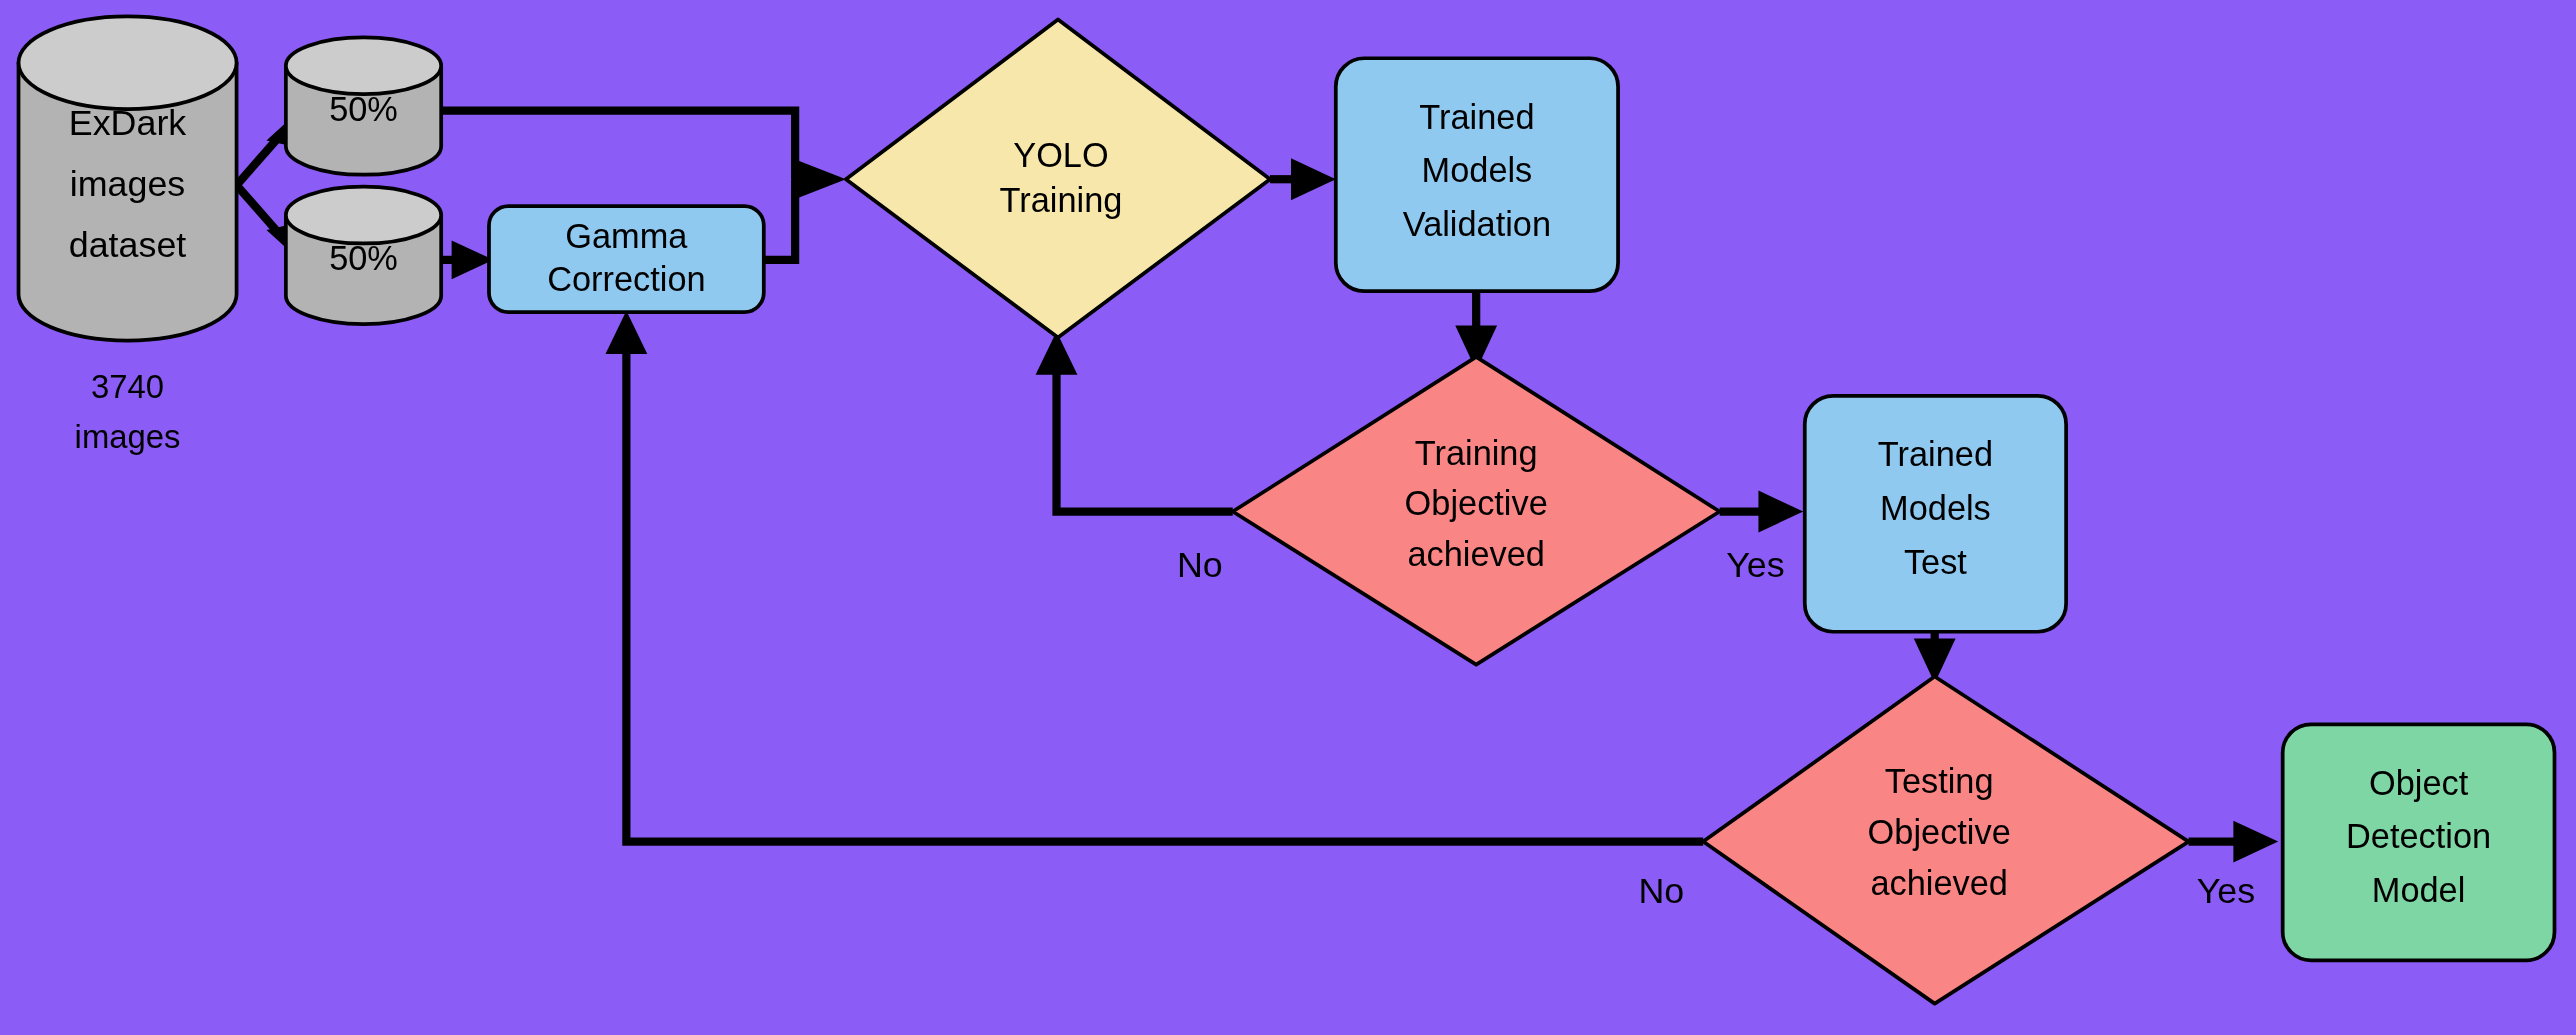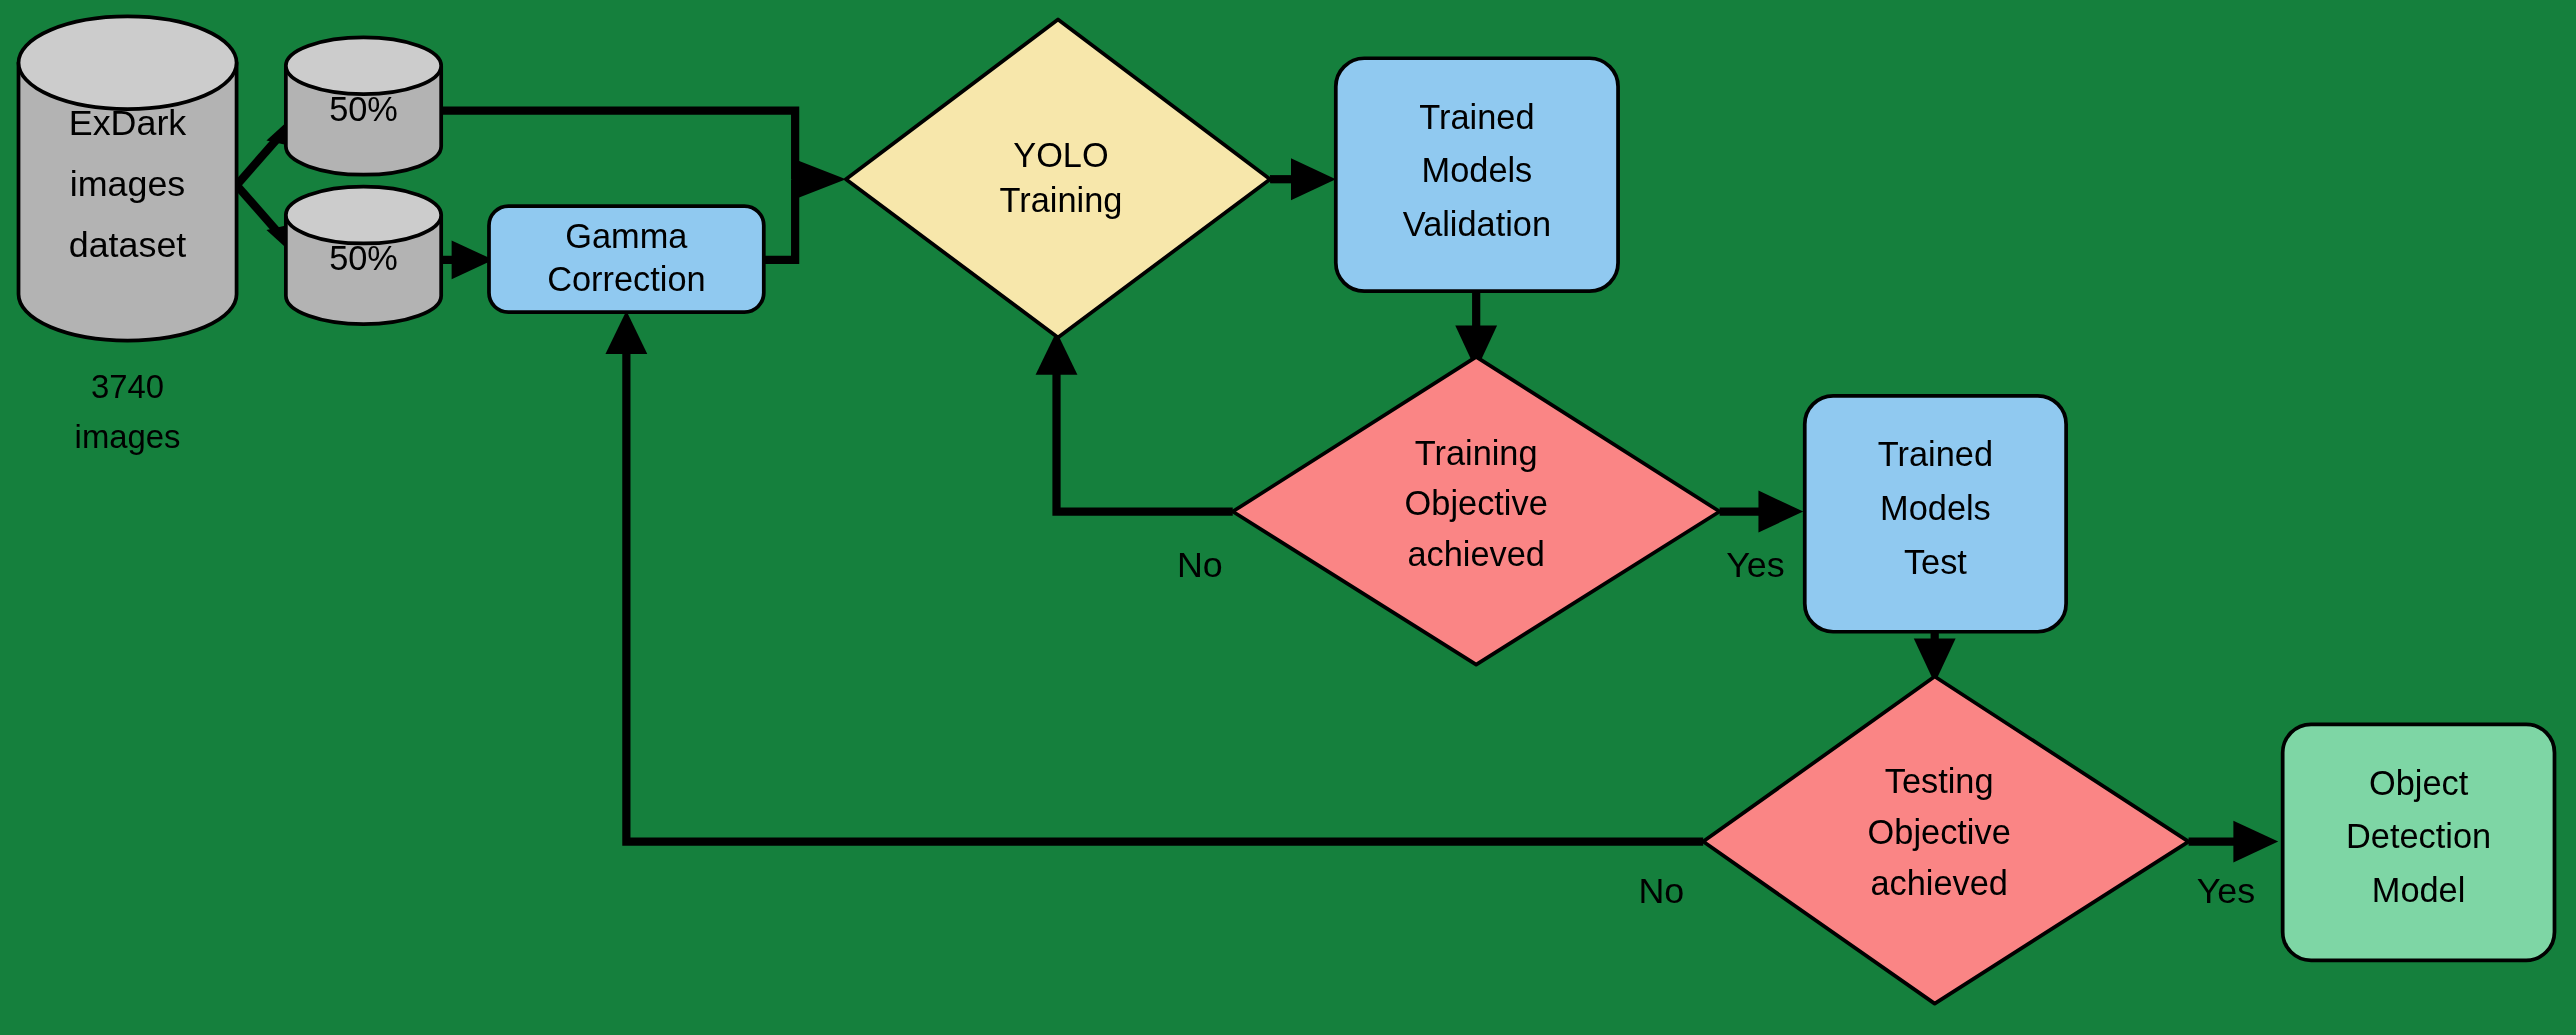--- a/index.html
+++ b/index.html
@@ -4,21 +4,21 @@
 <style>
   html, body {
     margin: 0;
     padding: 0;
     background: #ffffff;
   }
   #canvas-wrap {
     position: relative;
     width: 2576px;
     height: 1035px;
-    background: #15803d;
+    background: #8b5cf6;
     overflow: hidden;
   }
   svg.flow {
     display: block;
     width: 2576px;
     height: 1035px;
     font-family: "Liberation Sans", sans-serif;
   }
   .node-text {
     font-family: "Liberation Sans", sans-serif;

